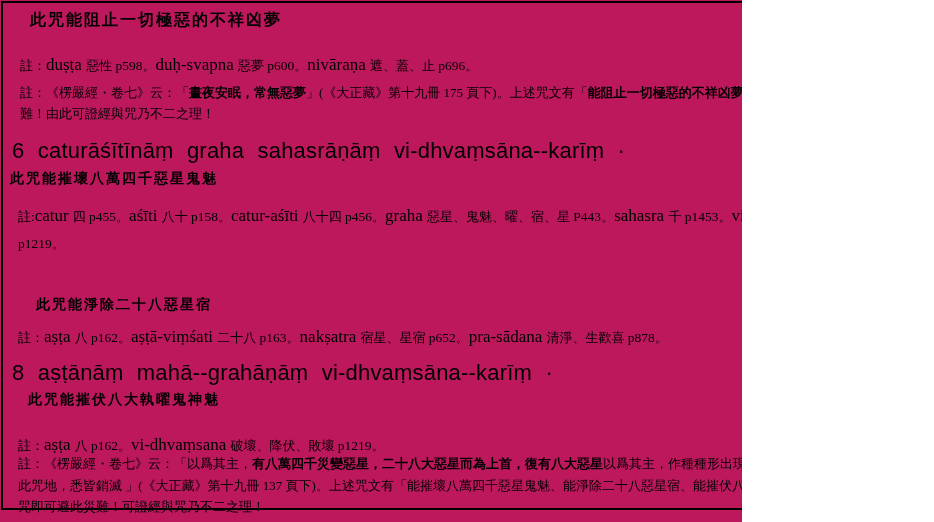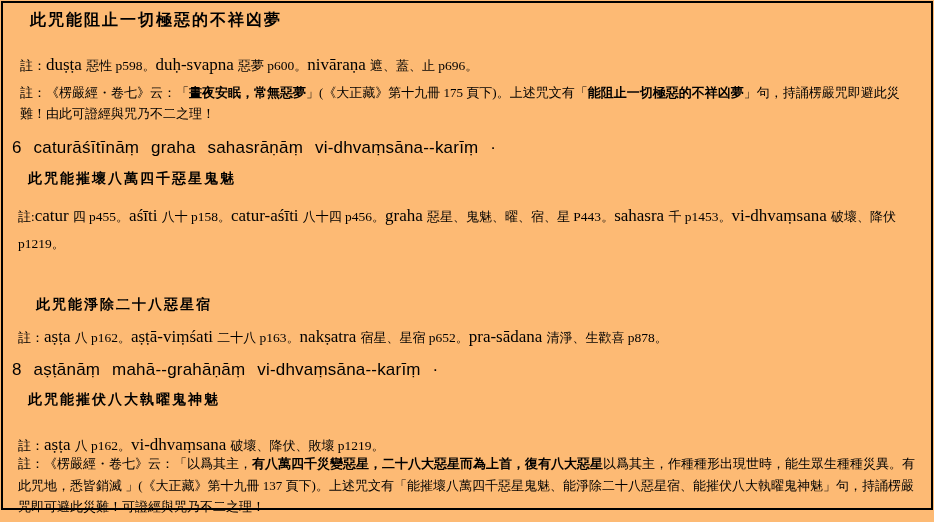--- a/index.html
+++ b/index.html
@@ -1,45 +1,45 @@
 <!DOCTYPE html>
 <html><head>
 <meta charset="utf-8">
 <style>
   html,body { margin:0; padding:0; background:#ffffff; }
   .page {
-    position:relative; width:934px; height:522px; background:#fdba74;
+    position:relative; width:742px; height:522px; background:#be185d;
     color:#000; font-family:"Liberation Serif", serif; overflow:hidden;
   }
   .frame {
     position:absolute; left:1px; top:1px; width:928px; height:505px;
     border:2px solid #000; pointer-events:none;
   }
   .heading {
     position:absolute; left:30px; top:10px; margin:0;
     font-size:16px; font-weight:bold; letter-spacing:2px;
     font-family:"Liberation Serif", serif;
   }
   .note { position:absolute; margin:0; font-size:13px; line-height:21px; }
   .skt  { font-family:"Liberation Serif", serif; font-size:17px; }
   .ref  { font-family:"Liberation Serif", serif; font-size:13.5px; }
   .cjk  { font-size:13px; }
   .cjkb { font-size:13px; font-weight:bold; }
   .skt-header {
     position:absolute; margin:0; font-family:"Liberation Sans", sans-serif;
-    font-size:17px; word-spacing:7px; letter-spacing:0.2px;
+    font-size:22px; word-spacing:7px; letter-spacing:0.2px;
   }
   .meaning {
     position:absolute; margin:0; font-size:14px; font-weight:bold;
     letter-spacing:2px; font-family:"Liberation Serif", serif;
   }
   .pos-intro-note1 { left:20px; top:52px;  width:905px; line-height:25px; }
   .pos-intro-note2 { left:20px; top:82px;  width:902px; line-height:21px; }
   .pos-s6h  { left:12px; top:138px; }
-  .pos-s6m  { left:28px; top:170px; }
+  .pos-s6m  { left:10px; top:170px; }
   .pos-s6n  { left:18px; top:202px; width:908px; line-height:27px; }
   .pos-s7h  { left:12px; top:265px; }
   .pos-s7m  { left:28px; top:296px;padding-left:8px; }
   .pos-s7n  { left:18px; top:324px; width:908px; line-height:26px; }
   .pos-s8h  { left:12px; top:360px; }
   .pos-s8m  { left:28px; top:391px; }
   .pos-s8n1 { left:18px; top:433px; width:908px; line-height:24px; }
   .pos-s8n2 { left:18px; top:453px; width:908px; line-height:21.5px; }
 </style>
 </head>

